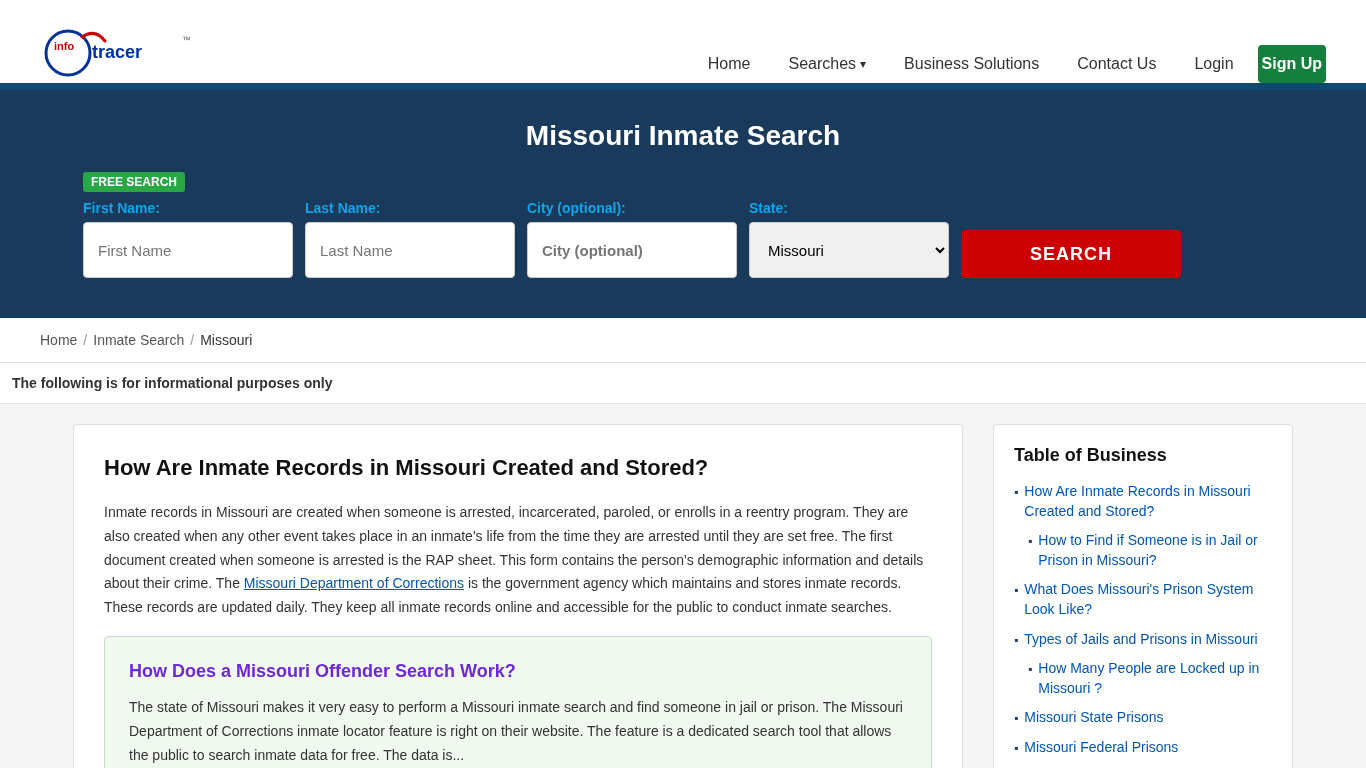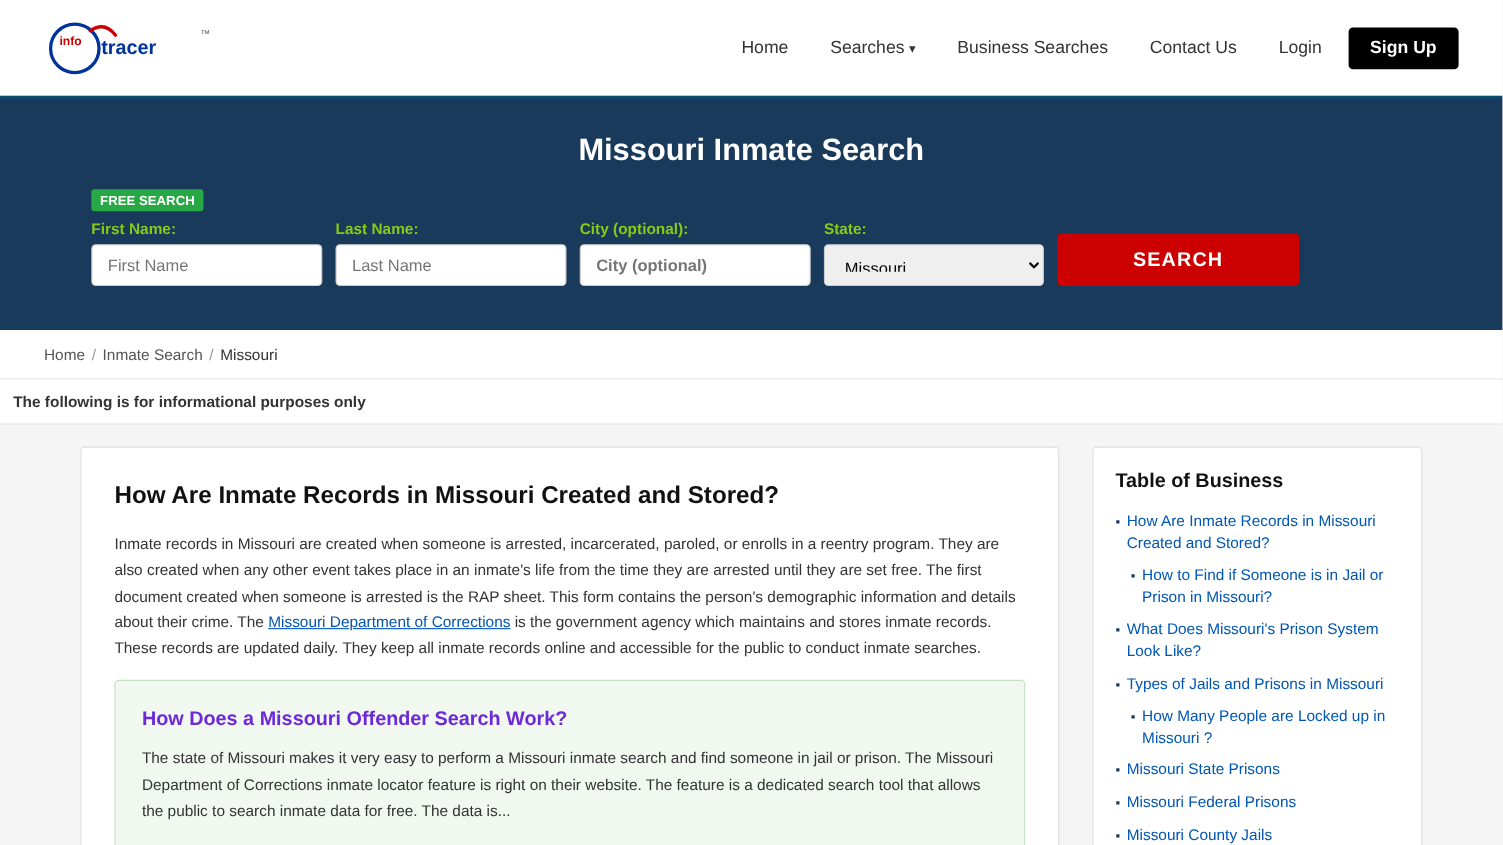--- a/index.html
+++ b/index.html
@@ -1,25 +1,25 @@
 <!DOCTYPE html>
 <html><head>
   <meta charset="utf-8">
   <style>
     * { margin: 0; padding: 0; box-sizing: border-box; }
     body { font-family: Arial, sans-serif; font-size: 14px; color: #333; background: #f5f5f5; }
 
     
     .header {
       background: #fff;
-      border-bottom: 3px solid #0c4a6e;
+      border-bottom: 7px solid #0c4a6e;
       padding: 0 40px;
       height: 90px;
       display: flex;
-      align-items: center;
+      align-items: flex-end;
       justify-content: space-between;
     }
     .nav {
       display: flex;
       align-items: center;
       gap: 10px;
     }
     .nav-item {
       padding: 8px 14px;
       font-size: 16px;
@@ -31,23 +31,23 @@
       gap: 4px;
     }
     .nav-login {
       padding: 8px 14px;
       font-size: 16px;
       color: #333;
       text-decoration: none;
       cursor: pointer;
     }
     .nav-signup {
-      background: #000000;
+      background: #15803d;
       color: #fff;
-      padding: 10px 20px;
+      padding: 10px 4px;
       border-radius: 4px;
       font-size: 16px;
       font-weight: bold;
       text-decoration: none;
       cursor: pointer;
     }
 
     
     .search-banner {
       background: #1a3a5c;
@@ -80,31 +80,31 @@
       align-items: flex-end;
       gap: 12px;
       margin-top: 4px;
     }
     .form-group {
       display: flex;
       flex-direction: column;
       gap: 6px;
     }
     .form-group label {
-      color: #84cc16;
+      color: #0ea5e9;
       font-size: 14px;
       font-weight: 600;
     }
     .form-group input, .form-group select {
       padding: 12px 14px;
       font-size: 15px;
       border: 1px solid #ccc;
       border-radius: 4px;
       outline: none;
-      height: 38px;
+      height: 56px;
     }
     .form-group.first-name input { width: 210px; }
     .form-group.last-name input { width: 210px; }
     .form-group.city input { width: 210px; font-weight: bold; }
     .form-group.state select { width: 200px; }
     .search-btn {
       background: #cc0000;
       color: #fff;
       font-size: 18px;
       font-weight: bold;
@@ -284,21 +284,21 @@
       <text x="142" y="20" font-family="Arial" font-size="9" fill="#666">™</text>
     </svg>
   </div>
 
   <nav class="nav">
     <a class="nav-item">Home</a>
     <a class="nav-item">
       <span>Searches</span>
       <span class="chevron-down">▾</span>
     </a>
-    <a class="nav-item">Business Searches</a>
+    <a class="nav-item">Business Solutions</a>
     <a class="nav-item">Contact Us</a>
     <a class="nav-login nav-item">Login</a>
     <a class="nav-signup">Sign Up</a>
   </nav>
 </header>
 
 <section class="search-banner">
   <h1>Missouri Inmate Search</h1>
   <div class="search-form-container">
     <span class="free-search-badge">FREE SEARCH</span>

